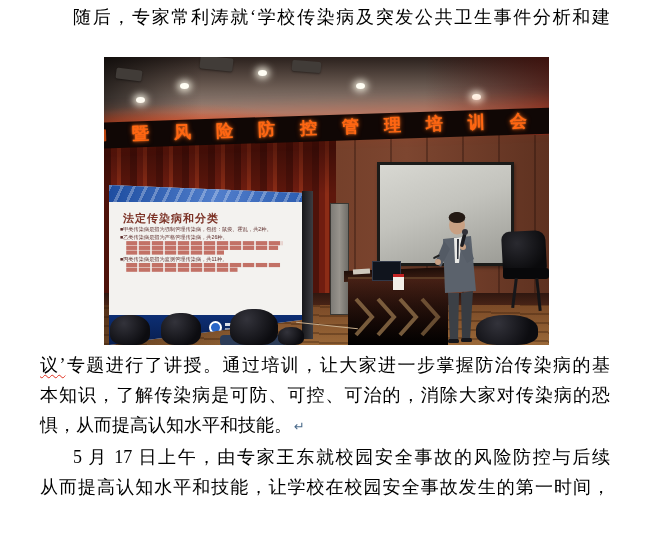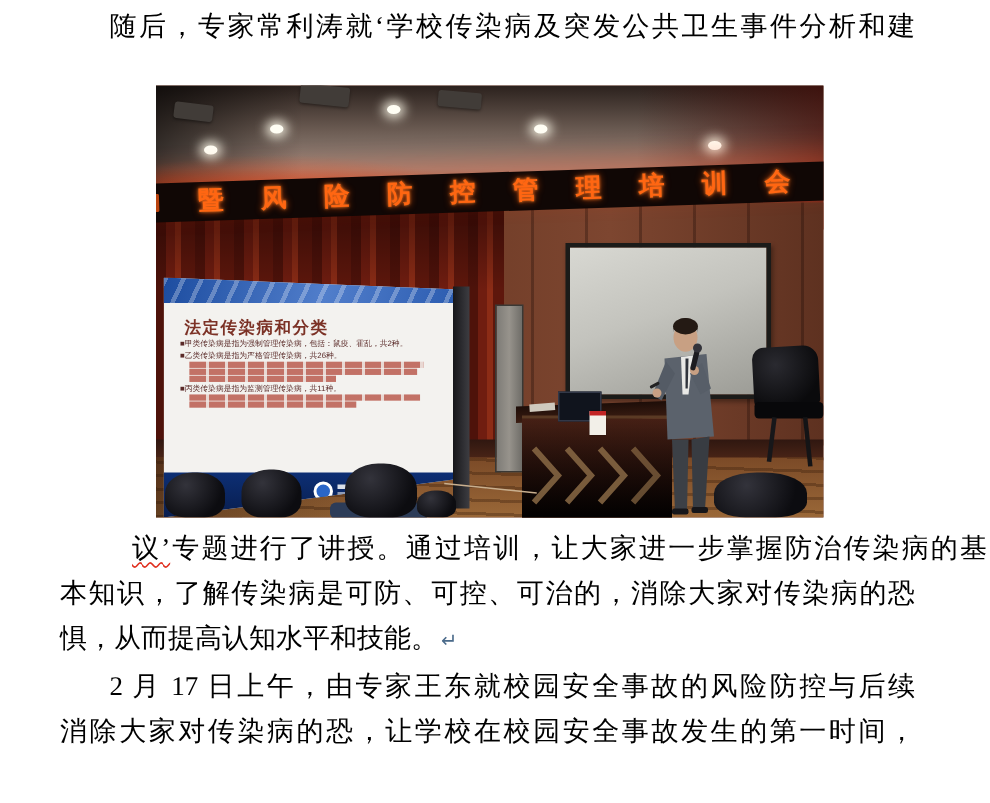--- a/index.html
+++ b/index.html
@@ -3,21 +3,21 @@
 <meta charset="utf-8">
 <style>
   html,body{margin:0;padding:0;background:#fff;}
   .page{position:relative;width:660px;height:535px;background:#ffffff;overflow:hidden;
         font-family:"Liberation Serif","DejaVu Serif",serif;}
   
   .docline{position:absolute;left:40px;width:570px;font-size:18px;line-height:30px;color:#000;
            text-align:justify;text-align-last:justify;white-space:nowrap;}
   .docline.indent{text-indent:33px;}
   .docline.nojust{text-align:left;text-align-last:auto;}
-  .l0{top:2px;}  .l1{top:350px;margin-left:48px;} .l2{top:380px;} .l3{top:410px;}
+  .l0{top:2px;}  .l1{top:350px;} .l2{top:380px;} .l3{top:410px;}
   .l4{top:442px;} .l5{top:472px;} .l6{top:502px;}
   .spell{text-decoration:underline wavy #e03020;text-decoration-thickness:1px;text-underline-offset:3px;}
   .pmark{font-size:13px;color:#4a6a8a;margin-left:2px;font-family:"DejaVu Sans",sans-serif;}
   
   .photo{position:absolute;left:104px;top:57px;width:445px;height:288px;overflow:hidden;
          background:#6e3a26;font-family:"Liberation Sans","DejaVu Sans",sans-serif;}
   .photo *{position:absolute;}
   .ceiling{left:0;top:0;width:445px;height:96px;
     background:
       radial-gradient(ellipse 220px 60px at 18% 92%, rgba(235,75,25,.85), rgba(235,75,25,0) 70%),
@@ -194,16 +194,16 @@
     <div class="head h2"></div>
     <div class="sh3"></div>
     <div class="head h3"></div>
     <div class="head h4"></div>
     <div class="head h5"></div>
   </div>
 
   <div class="docline l1"><span class="spell">议’</span><span>专题进行了讲授。通过培训，让大家进一步掌握防治传染病的基</span></div>
   <div class="docline l2">本知识，了解传染病是可防、可控、可治的，消除大家对传染病的恐</div>
   <div class="docline nojust l3"><span>惧，从而提高认知水平和技能。</span><span class="pmark">↵</span></div>
-  <div class="docline indent l4">2 月 17 日上午，由专家王东就校园安全事故的风险防控与后续</div>
-  <div class="docline l5">消除大家对传染病的恐，让学校在校园安全事故发生的第一时间，</div>
+  <div class="docline indent l4">5 月 17 日上午，由专家王东就校园安全事故的风险防控与后续</div>
+  <div class="docline l5">从而提高认知水平和技能，让学校在校园安全事故发生的第一时间，</div>
 
 </div>
 
 </body></html>

